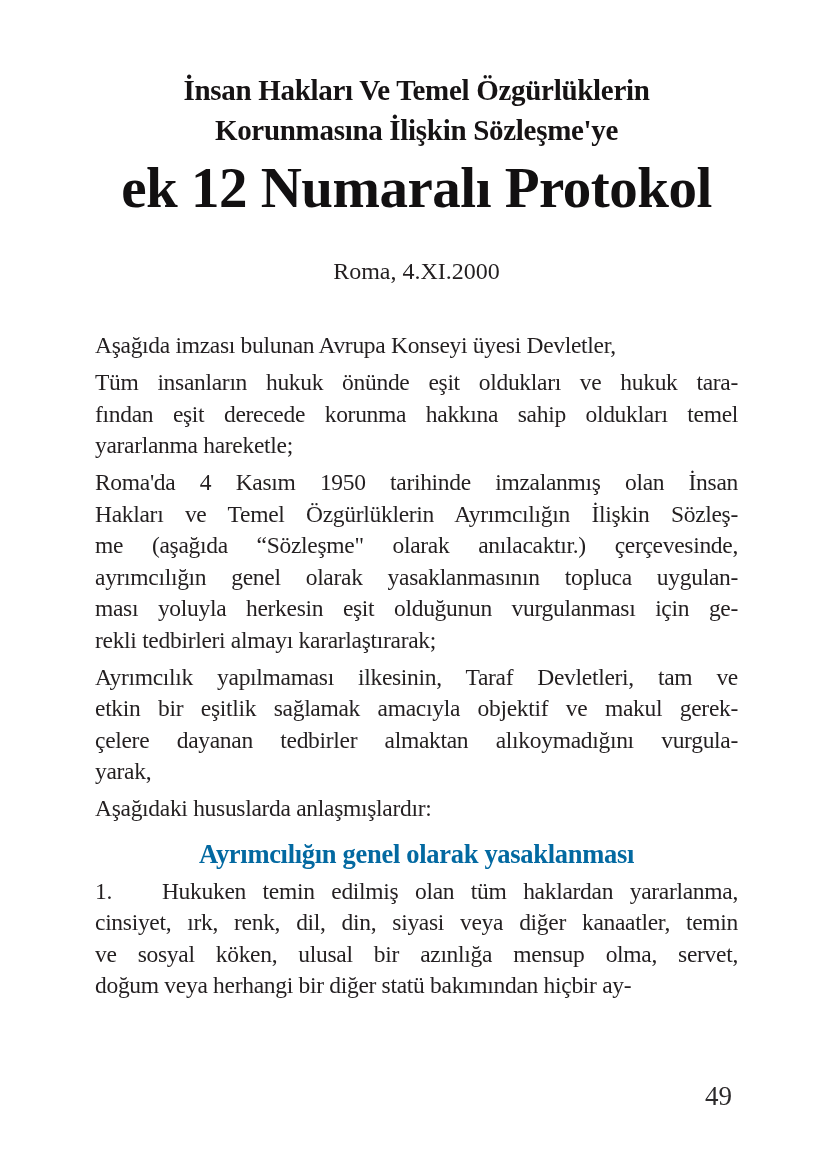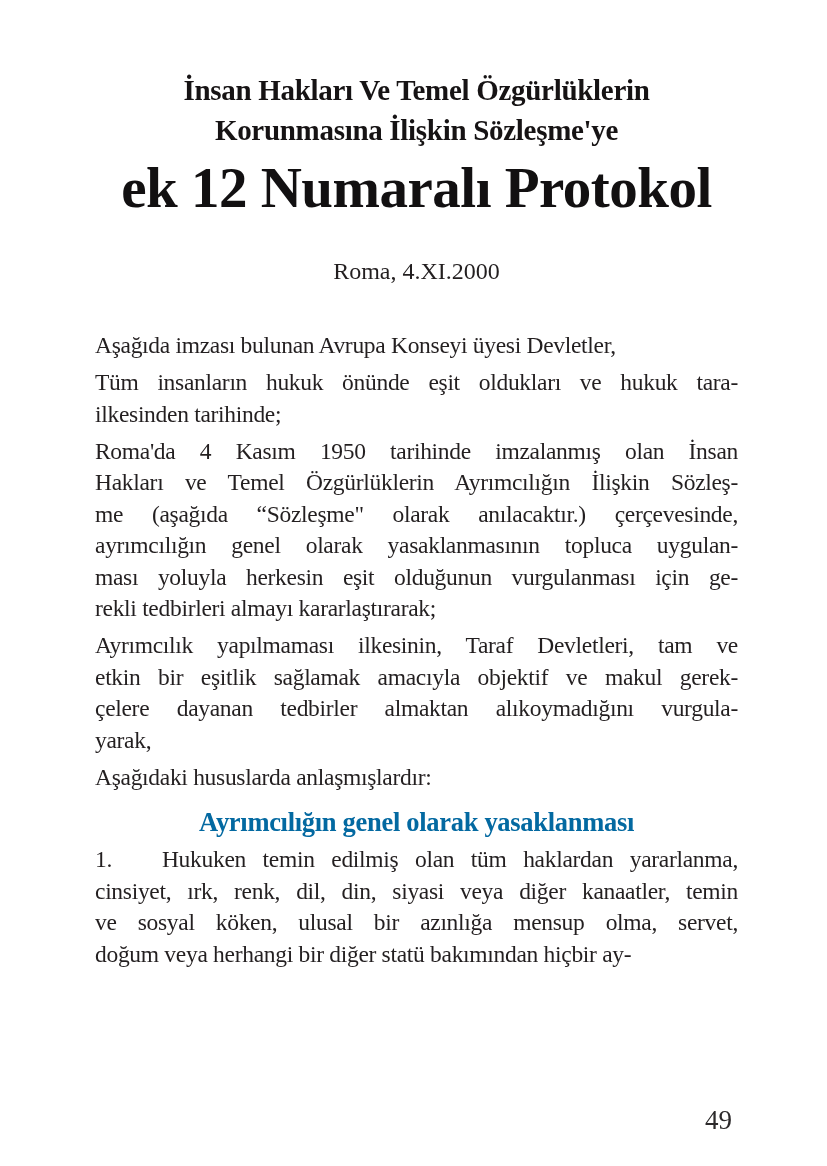--- a/index.html
+++ b/index.html
@@ -84,21 +84,21 @@
   }
   .article-body {
     margin-top: 7px;
     font-size: 23.5px;
     line-height: 31.5px;
     letter-spacing: -0.3px;
   }
   .page-number {
     position: absolute;
     right: 95px;
-    bottom: 30px;
+    bottom: 54px;
     font-size: 27px;
     line-height: 32px;
     color: #2c2a2b;
   }
 </style>
 </head>
 <body>
 
 <div class="page">
   <div class="content">
@@ -109,21 +109,22 @@
       <div class="main-title">ek 12 Numaralı Protokol</div>
       <div class="place-date">Roma, 4.XI.2000</div>
     </div>
 
     <div class="body-text">
         <div class="para">
           <div class="line">Aşağıda imzası bulunan Avrupa Konseyi üyesi Devletler,</div>
         </div>
         <div class="para">
           <div class="line just">Tüm insanların hukuk önünde eşit oldukları ve hukuk tara-</div>
-          <div class="line">ilkesinden tarihinde;</div>
+          <div class="line just">fından eşit derecede korunma hakkına sahip oldukları temel</div>
+          <div class="line">yararlanma hareketle;</div>
         </div>
         <div class="para">
           <div class="line just">Roma'da 4 Kasım 1950 tarihinde imzalanmış olan İnsan</div>
           <div class="line just">Hakları ve Temel Özgürlüklerin Ayrımcılığın İlişkin Sözleş-</div>
           <div class="line just">me (aşağıda “Sözleşme" olarak anılacaktır.) çerçevesinde,</div>
           <div class="line just">ayrımcılığın genel olarak yasaklanmasının topluca uygulan-</div>
           <div class="line just">ması yoluyla herkesin eşit olduğunun vurgulanması için ge-</div>
           <div class="line">rekli tedbirleri almayı kararlaştırarak;</div>
         </div>
         <div class="para">

